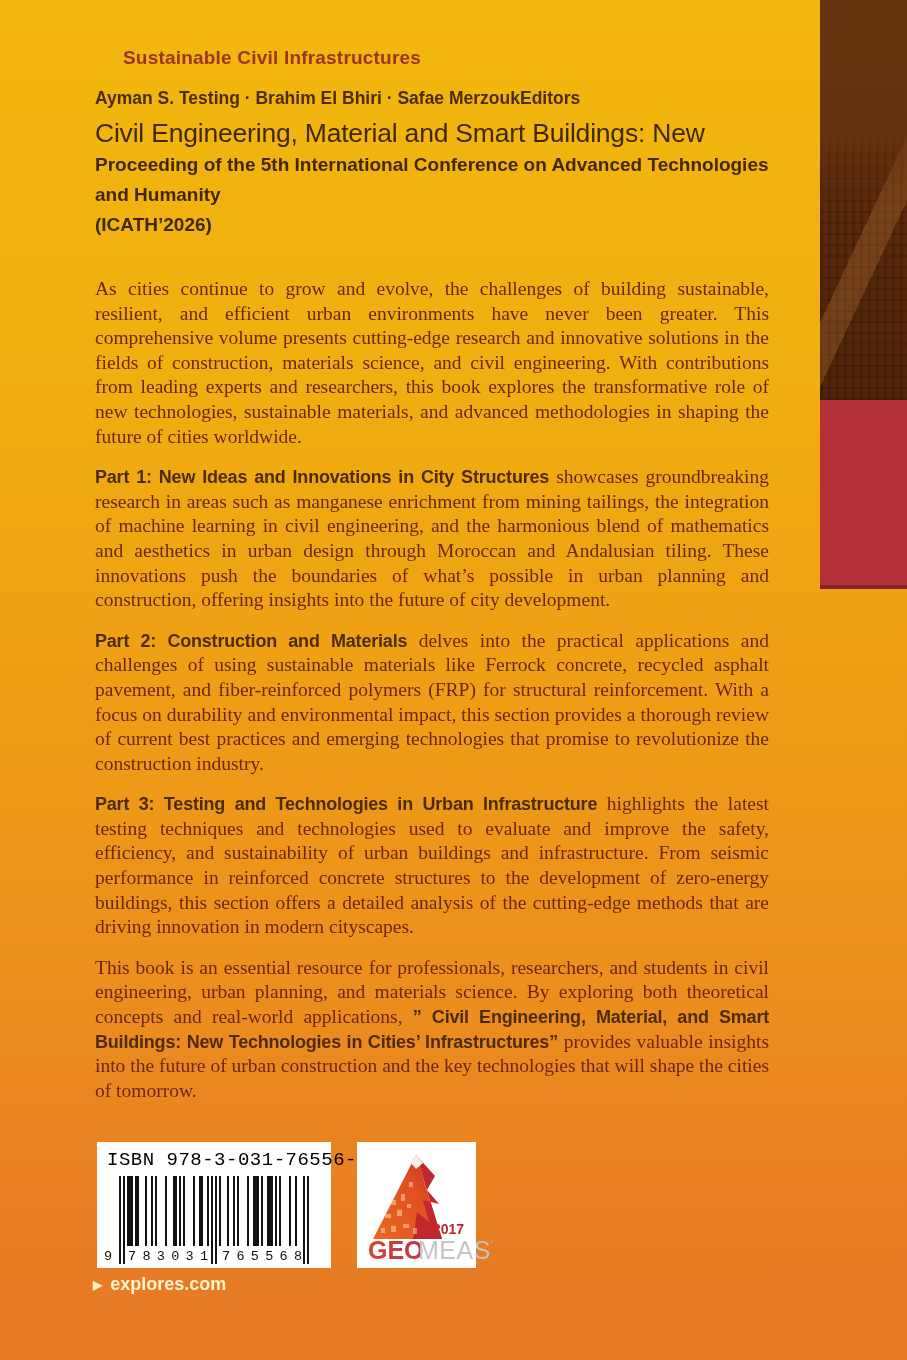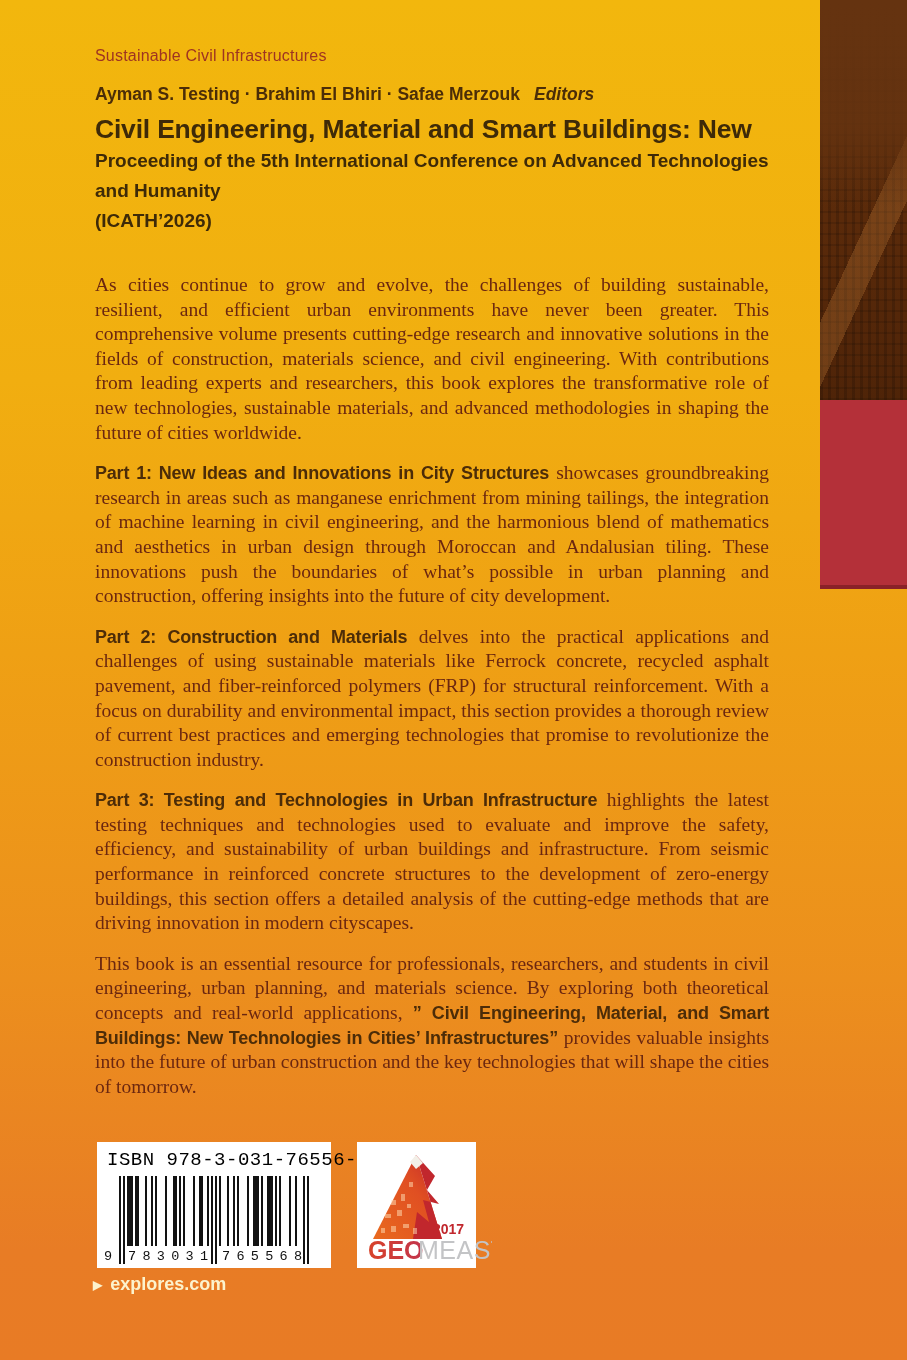--- a/index.html
+++ b/index.html
@@ -29,28 +29,28 @@
     position:absolute;left:0;top:0;width:100%;height:52%;
     background:linear-gradient(180deg,var(--city-light) 0%,rgba(101,51,16,.85) 60%,rgba(101,51,16,0) 100%);
   }
   .red-block{
     position:absolute;left:820px;top:400px;width:87px;height:189px;
     background:var(--red-block);border-bottom:4px solid var(--red-block-edge);
   }
   
   .col{position:absolute;left:95px;top:47px;width:674px;}
   .series-title{
-    color:var(--series-red);font-size:16px;font-weight:normal;letter-spacing:.2px;
+    color:var(--series-red);font-size:19px;font-weight:bold;letter-spacing:.2px;margin-left:28px;
   }
   .editors-line{
     margin-top:19px;color:var(--editors-brown);font-size:17.5px;font-weight:bold;
   }
-  .editors-line .ed-suffix{font-style:italic;font-weight:bold;margin-left:14px;}
+  .editors-line .ed-suffix{font-weight:bold;margin-left:0;}
   .book-title{
-    margin-top:7px;color:var(--heading-brown);font-size:26.5px;font-weight:bold;
+    margin-top:7px;color:var(--heading-brown);font-size:26.5px;font-weight:normal;
     line-height:34px;letter-spacing:-.2px;
   }
   .book-subtitle{
     color:var(--heading-brown);font-size:19px;font-weight:bold;line-height:30px;
   }
   .paras{margin-top:37px;}
   .body-para{
     font-family:"Liberation Serif",serif;color:var(--body-text);
     font-size:19.5px;line-height:24.6px;text-align:justify;margin-bottom:16px;
   }

